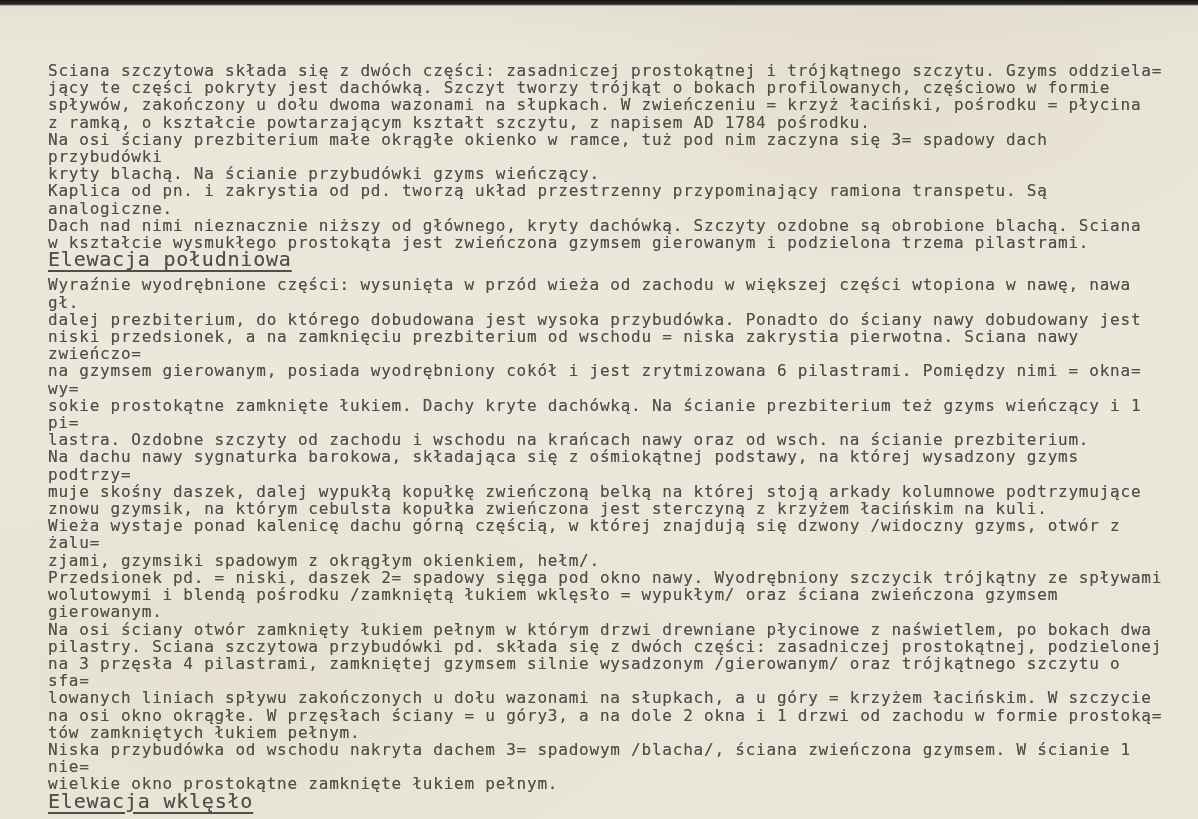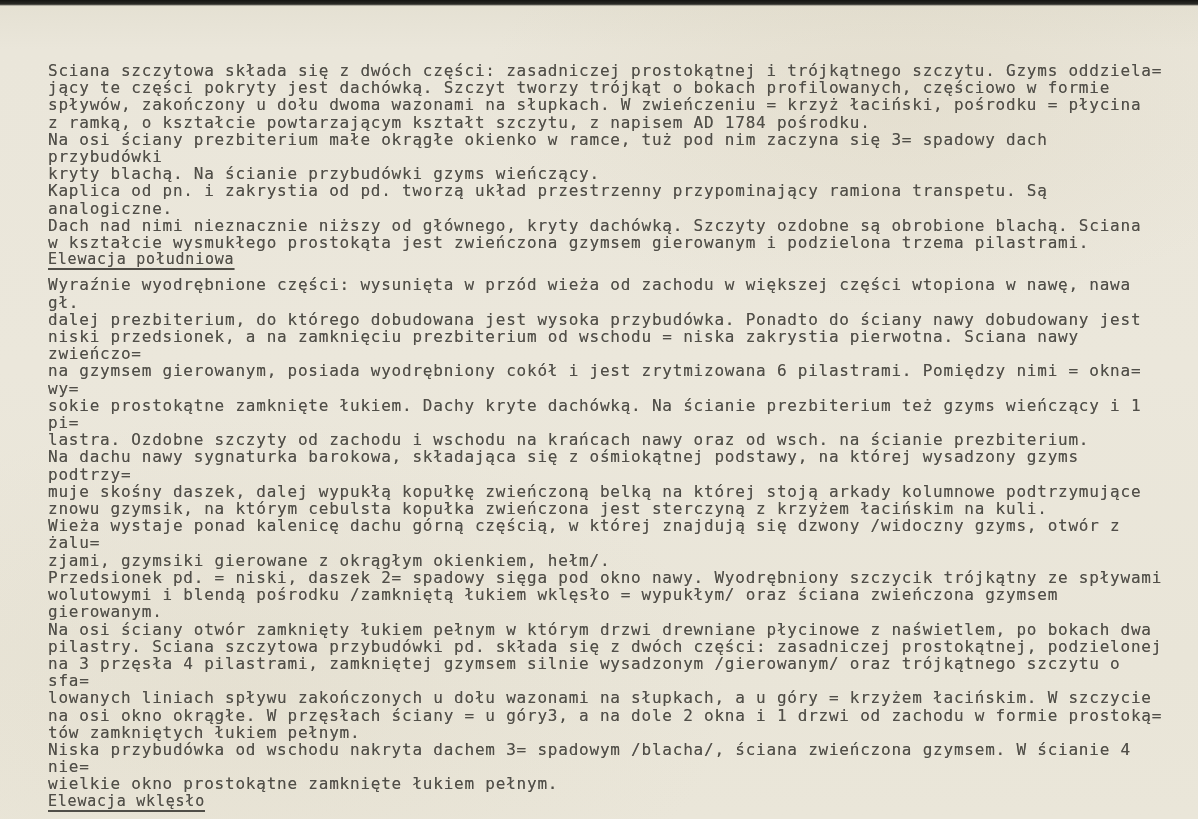--- a/index.html
+++ b/index.html
@@ -38,21 +38,21 @@
     color: #504e48;
     text-shadow: 0 0 0.5px rgba(74,72,66,0.55);
   }
   .para {
     margin: 0;
     white-space: pre-line;
   }
   .heading {
     margin: 0 0 8px 0;
     font-weight: normal;
-    font-size: 15px;
+    font-size: 20px;
     text-decoration: underline;
     text-decoration-thickness: 2px;
     text-underline-offset: 3.5px;
     white-space: pre-line;
   }
 </style>
 </head>
 <body>
 
 <div class="page">
@@ -76,32 +76,32 @@
 niski przedsionek, a na zamknięciu prezbiterium od wschodu = niska zakrystia pierwotna. Sciana nawy zwieńczo=
 na gzymsem gierowanym, posiada wyodrębniony cokół i jest zrytmizowana 6 pilastrami. Pomiędzy nimi = okna= wy=
 sokie prostokątne zamknięte łukiem. Dachy kryte dachówką. Na ścianie prezbiterium też gzyms wieńczący i 1 pi=
 lastra. Ozdobne szczyty od zachodu i wschodu na krańcach nawy oraz od wsch. na ścianie prezbiterium.</p>
 
     <p class="para">Na dachu nawy sygnaturka barokowa, składająca się z ośmiokątnej podstawy, na której wysadzony gzyms podtrzy=
 muje skośny daszek, dalej wypukłą kopułkę zwieńczoną belką na której stoją arkady kolumnowe podtrzymujące
 znowu gzymsik, na którym cebulsta kopułka zwieńczona jest sterczyną z krzyżem łacińskim na kuli.</p>
 
     <p class="para">Wieża wystaje ponad kalenicę dachu górną częścią, w której znajdują się dzwony /widoczny gzyms, otwór z żalu=
-zjami, gzymsiki gierowane z okrągłym okienkiem, hełm/.</p>
+zjami, gzymsiki spadowym z okrągłym okienkiem, hełm/.</p>
 
     <p class="para">Przedsionek pd. = niski, daszek 2= spadowy sięga pod okno nawy. Wyodrębniony szczycik trójkątny ze spływami
 wolutowymi i blendą pośrodku /zamkniętą łukiem wklęsło = wypukłym/ oraz ściana zwieńczona gzymsem gierowanym.
 Na osi ściany otwór zamknięty łukiem pełnym w którym drzwi drewniane płycinowe z naświetlem, po bokach dwa
 pilastry. Sciana szczytowa przybudówki pd. składa się z dwóch części: zasadniczej prostokątnej, podzielonej
 na 3 przęsła 4 pilastrami, zamkniętej gzymsem silnie wysadzonym /gierowanym/ oraz trójkątnego szczytu o sfa=
 lowanych liniach spływu zakończonych u dołu wazonami na słupkach, a u góry = krzyżem łacińskim. W szczycie
 na osi okno okrągłe. W przęsłach ściany = u góry3, a na dole 2 okna i 1 drzwi od zachodu w formie prostoką=
 tów zamkniętych łukiem pełnym.</p>
 
-    <p class="para">Niska przybudówka od wschodu nakryta dachem 3= spadowym /blacha/, ściana zwieńczona gzymsem. W ścianie 4 nie=
+    <p class="para">Niska przybudówka od wschodu nakryta dachem 3= spadowym /blacha/, ściana zwieńczona gzymsem. W ścianie 1 nie=
 wielkie okno prostokątne zamknięte łukiem pełnym.</p>
 
     <h2 class="heading">Elewacja wklęsło</h2>
 
     <p class="para">W pełni analogiczna do południowej. Podobnie wyodrębnia się w niej wieża, nawa, prezbiterium /ściany tej samej
 wysokości, a kalenica dachu niższa od kalenicy nawy z uwagi na mniejszą rozpiętość /z dobudową do niego
 wysoką kaplicą od pn. i niską przybudówką od wschodu. Nie ma odrębnego przedsionka jak od strony pd. W przy=
 budówce wsch. takie samo okno jak od strony pd. Identyczna ściana i dach nawy.</p>
 
   </div>

